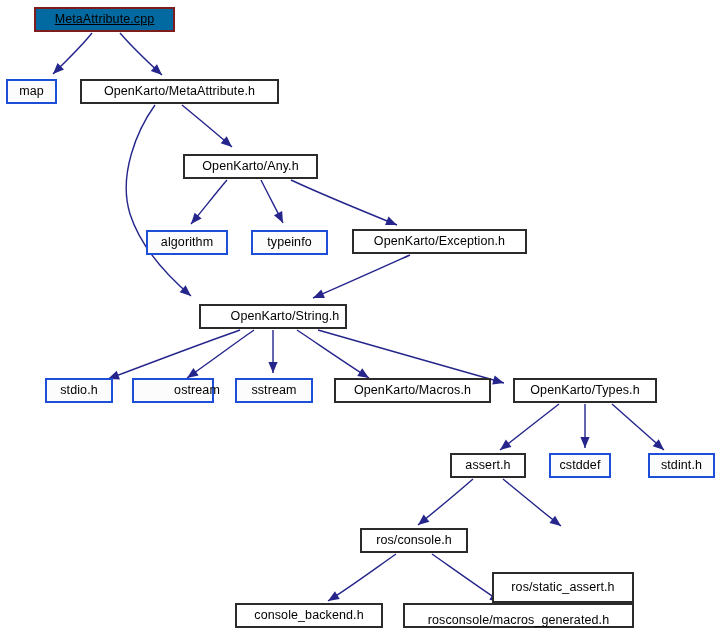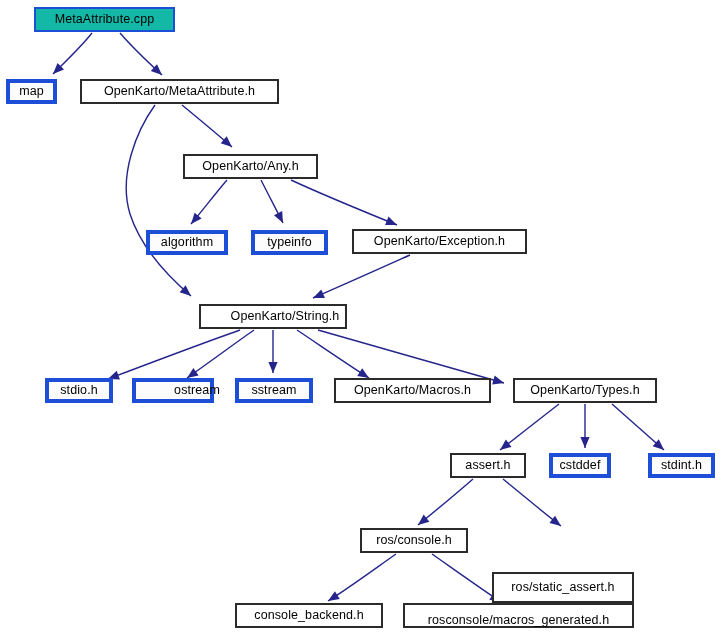--- a/index.html
+++ b/index.html
@@ -32,32 +32,33 @@
     justify-content: center;
     white-space: nowrap;
     font-size: 12.5px;
     line-height: 1;
     color: #000000;
     background: #ffffff;
     letter-spacing: 0.1px;
   }
   
   .gnode.sys {
-    border: 4px solid #1d4ed8;
+    border: 2px solid #1d4ed8;
     background: #fcfcfc;
   }
   
   .gnode.proj {
     border: 2px solid #2b2b2b;
     background: #ffffff;
   }
   
   .gnode.root {
-    border: 2px solid #1d4ed8;
-    background: #14b8a6;
+    border: 2px solid #7f1d1d;
+    background: #0369a1;
+    text-decoration: underline;
   }
   .gnode .lbl {
     pointer-events: none;
   }
 </style>
 </head>
 <body>
 
 <div id="graph-root">
 

